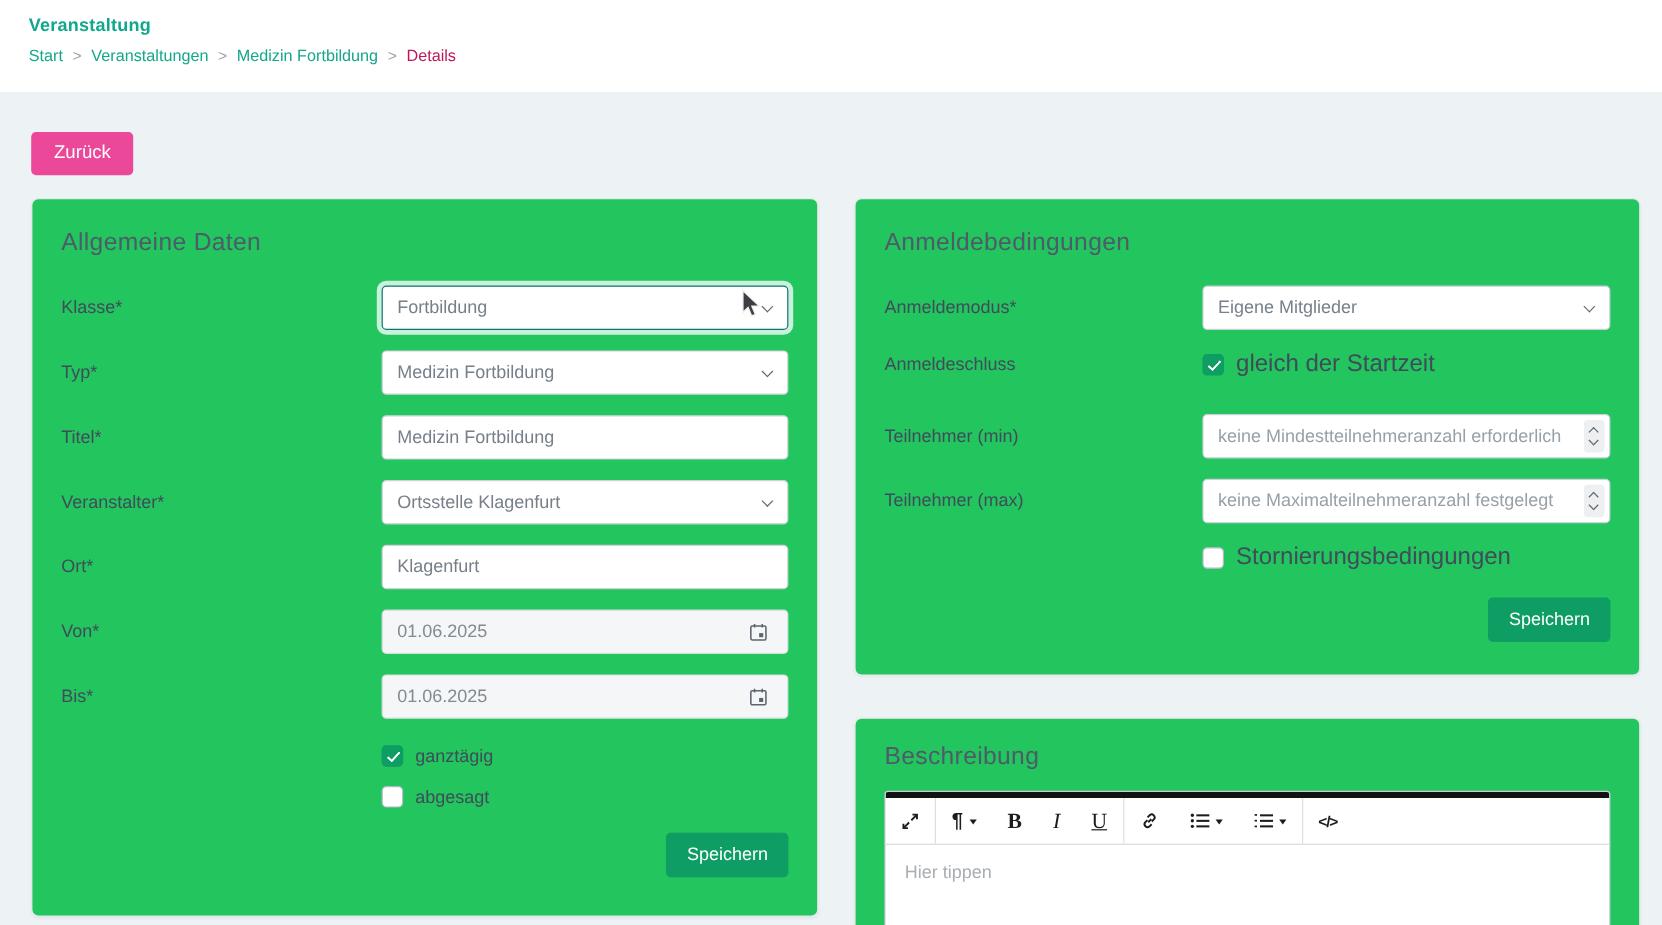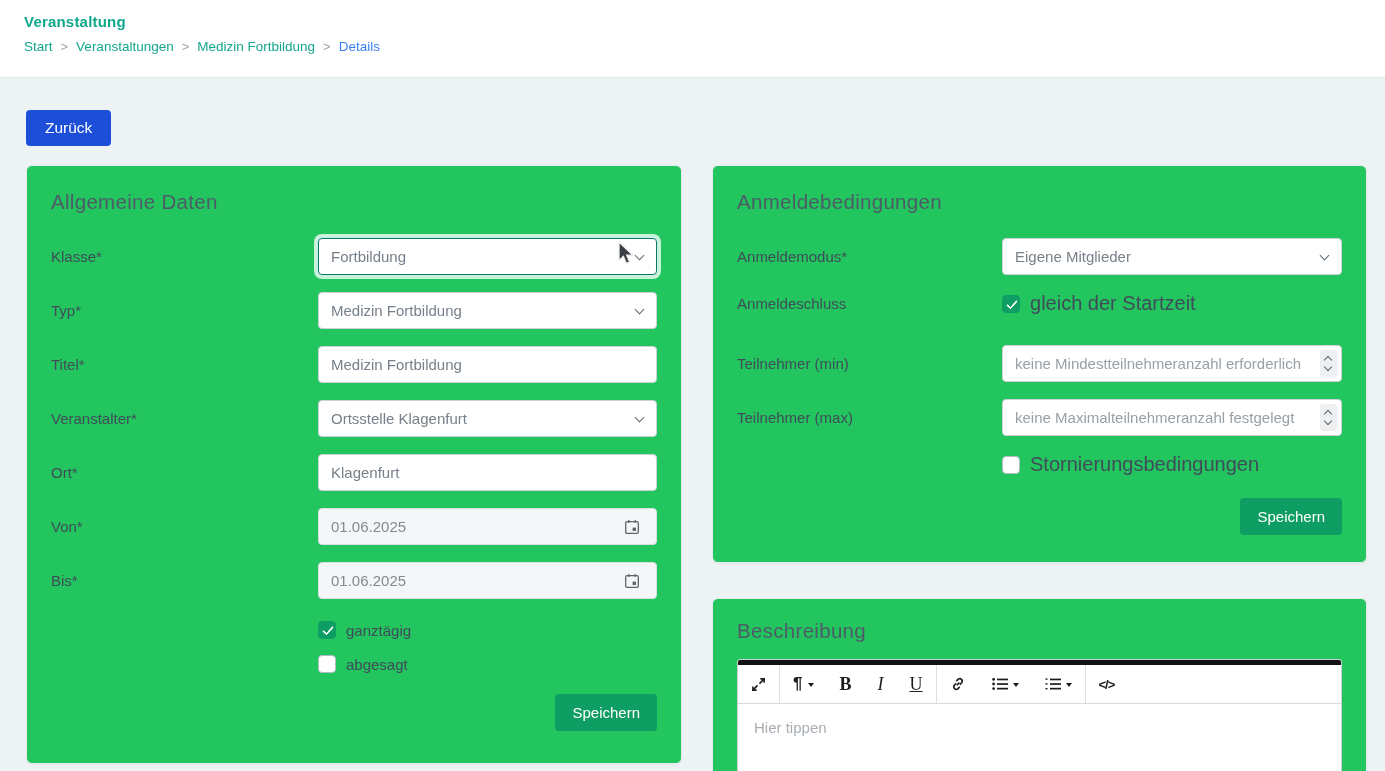--- a/index.html
+++ b/index.html
@@ -14,26 +14,26 @@
   .page-header {
     background:#ffffff; height:78px; padding:13px 24px 0;
     border-bottom:1px solid #e3e8ea;
   }
   .page-title {
     margin:0; font-size:15px; font-weight:700; color:#10a78c; letter-spacing:.2px;
   }
   .breadcrumb { margin-top:9px; font-size:13.5px; color:#8d969d; display:flex; align-items:center; }
   .crumb-link { color:#14a78c; cursor:pointer; text-decoration:none; }
   .crumb-sep { color:#9aa3a9; margin:0 8px; font-size:13px; }
-  .crumb-current { color:#3b82f6;text-align:right; }
+  .crumb-current { color:#be185d;text-align:right; }
 
   
   .content { padding:32px 18px 0 26px; }
   .btn-back {
-    display:inline-block; background:#1d4ed8; color:#fff; border:none; border-radius:4px;
+    display:inline-block; background:#ec4899; color:#fff; border:none; border-radius:4px;
     font-size:15.5px; padding:9px 19px; font-family:inherit; cursor:pointer;
   }
   .layout { display:flex; gap:30px; margin-top:19px; align-items:flex-start; }
 
   .card {
     background:#22c55e; border:1px solid #e7eaec; border-radius:6px;
     box-shadow:0 1px 2px rgba(40,60,80,.05);
   }
   .card-left { width:657px; padding:24px 24px 32px; }
   .col-right { width:656px; display:flex; flex-direction:column; }

